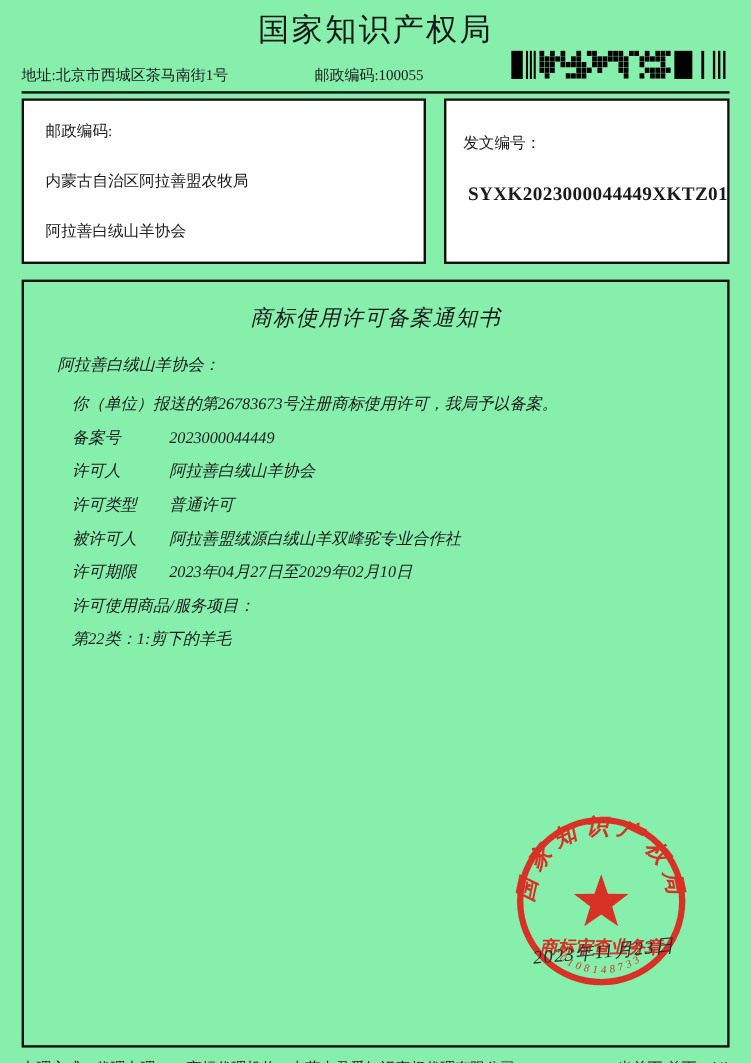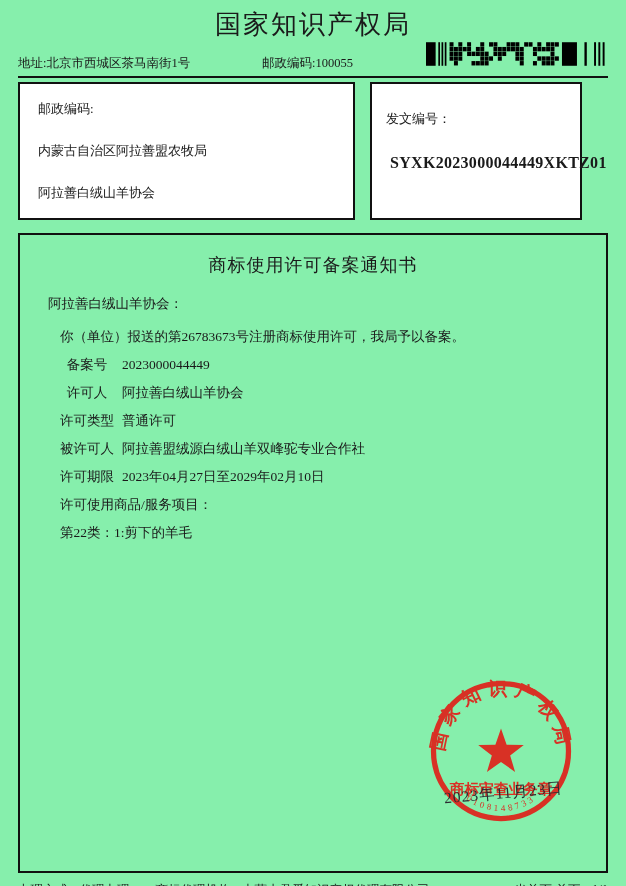--- a/index.html
+++ b/index.html
@@ -41,48 +41,49 @@
     margin: 4px 18px 0 18px;
     gap: 15px;
   }
   .box {
     border: 2.5px solid #111;
     height: 138px;
     background: #fff;
   }
   .box-recipient { width: 337px; padding: 16px 18px 0 18px; font-size: 13px; }
   .box-recipient .line { margin-bottom: 24px; }
-  .box-docnum { width: 212px; padding: 26px 14px 0 14px; font-size: 13px; }
+  .box-docnum { width: 238px; padding: 26px 14px 0 14px; font-size: 13px; }
   .box-docnum .docnum-value {
     margin-top: 26px;
     margin-left: 4px;
     font-size: 16px;
     letter-spacing: 0.3px;
     font-weight: bold;
   }
   
   .notice-box {
     position: relative;
     margin: 13px 18px 0 18px;
     height: 640px;
     border: 2.5px solid #111;
     padding: 14px 12px 0 12px;
     font-size: 13.5px;
+    font-style: italic;
   }
   .notice-title {
     text-align: center;
     font-size: 18px;
     letter-spacing: 1px;
     margin-top: 4px;
     margin-bottom: 14px;
   }
   .salutation { margin-left: 16px; margin-bottom: 6px; line-height: 26px; }
   .body-row { margin-left: 28px; line-height: 28px; }
   .field-row { display: flex; margin-left: 28px; line-height: 28px; }
-  .field-label { min-width: 54px; margin-right: 8px; white-space: nowrap; text-align: center; }
+  .field-label { min-width: 54px; margin-right: 27px; white-space: nowrap; }
   .field-value { white-space: nowrap; }
   
   .seal {
     position: absolute;
     left: 406px;
     top: 441px;
     width: 150px;
     height: 150px;
     opacity: 0.93;
   }

